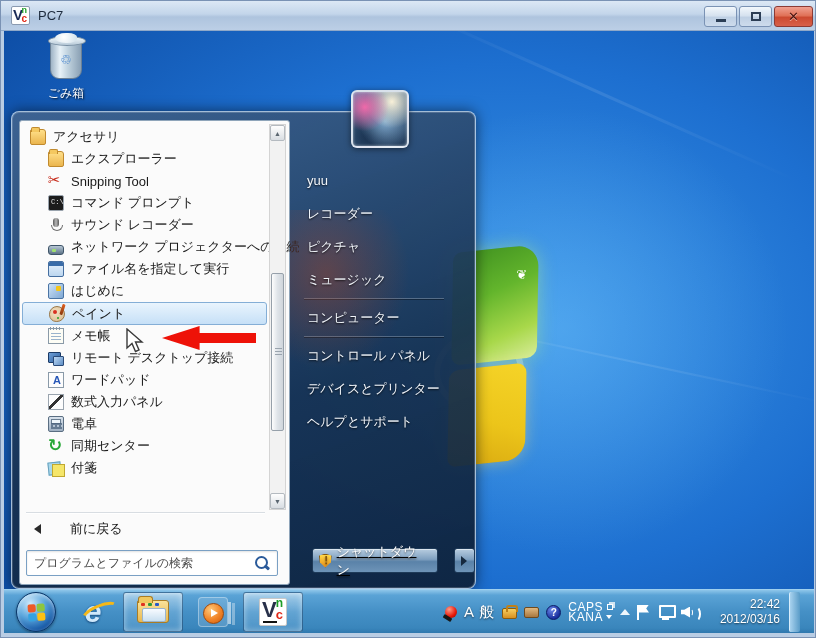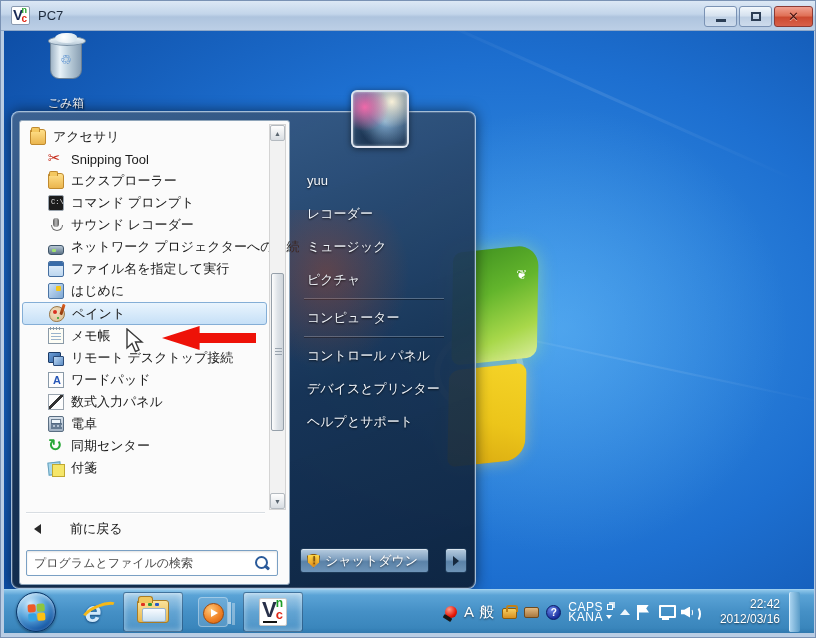--- a/index.html
+++ b/index.html
@@ -49,21 +49,21 @@
   
   .recycle { position:absolute; left:26px; top:8px; width:72px; text-align:center; }
   .bin { position:relative; width:32px; height:40px; margin:0 auto;
     background:linear-gradient(90deg,#9fb4c6 0%,#e8f2f8 30%,#c2d4e0 55%,#8aa0b4 100%);
     border-radius:5px 5px 9px 9px; border:1px solid #6a8096; }
   .bin::before { content:""; position:absolute; left:-3px; top:-4px; width:36px; height:8px;
     background:linear-gradient(180deg,#f4fafc,#b8cad8); border-radius:50%; border:1px solid #7a90a4; }
   .bin::after { content:""; position:absolute; left:4px; top:-7px; width:22px; height:10px;
     background:radial-gradient(circle at 40% 40%, #ffffff, #cfe0ea); border-radius:50% 40% 45% 50%; }
   .bin .rec { position:absolute; left:8px; top:12px; width:14px; height:14px; color:#2a72c8; font-size:13px; font-weight:bold; }
-  .icon-label { margin-top:16px; font-size:12px; color:#fff; text-shadow:1px 1px 2px rgba(0,0,0,.85); }
+  .icon-label { margin-top:6px; font-size:12px; color:#fff; text-shadow:1px 1px 2px rgba(0,0,0,.85); }
 
   
   .start-menu { position:absolute; left:7px; top:80px; width:465px; height:478px;
     background:linear-gradient(160deg, rgba(64,100,144,.93), rgba(22,48,79,.94) 60%, rgba(14,34,60,.95));
     border:1px solid rgba(190,215,240,.85); border-radius:8px;
     box-shadow:0 0 14px rgba(0,0,0,.55), inset 0 0 0 1px rgba(255,255,255,.18); }
   .sm-left { position:absolute; left:7px; top:8px; width:271px; height:465px;
     background:#fbfbfb; border:1px solid #8fa5ba; border-radius:3px; }
   .menu-list { position:absolute; left:2px; top:5px; right:22px; }
   .mi { display:flex; align-items:center; height:22px; padding-left:8px; font-size:13px; color:#1a1a1a; border-radius:3px; }
@@ -144,21 +144,21 @@
   .r-item.user { margin-top:44px; }
   .r-sep { height:1px; margin:2px 10px 2px 14px; background:rgba(255,255,255,.25); box-shadow:0 1px 0 rgba(0,0,0,.35); }
   .avatar { position:absolute; left:339px; top:-22px; width:58px; height:58px; border-radius:6px;
     border:2px solid rgba(235,242,250,.9); box-shadow:0 1px 6px rgba(0,0,0,.5), inset 0 0 3px rgba(255,255,255,.6);
     background:
       radial-gradient(circle at 22% 28%, #f06aaa, rgba(240,106,170,0) 42%),
       radial-gradient(circle at 72% 18%, #f8f0d8, rgba(248,240,216,0) 45%),
       radial-gradient(circle at 60% 55%, #7fa8cc, rgba(127,168,204,0) 60%),
       radial-gradient(circle at 30% 80%, #18304e, rgba(24,48,78,0) 70%),
       linear-gradient(135deg,#5a84ac,#26405e); }
-  .shutdown-row { position:absolute; left:288px; top:436px; display:flex; gap:16px; }
+  .shutdown-row { position:absolute; left:300px; top:436px; display:flex; gap:16px;text-decoration:underline; }
   .shut-btn { height:25px; padding:0 10px 0 6px; display:flex; align-items:center; gap:5px;
     background:linear-gradient(180deg,#b8cde0,#7fa0c0 45%,#5a82a8 55%,#6e94b8); border:1px solid #1e3a58; border-radius:3px;
     font-size:13px; color:#fff; text-shadow:0 1px 2px rgba(0,0,0,.6); box-shadow:inset 0 1px 0 rgba(255,255,255,.5); }
   .shield { width:13px; height:14px; background:linear-gradient(180deg,#ffd848,#e89018); border:1px solid #8a5a08;
     clip-path:polygon(50% 0,100% 16%,94% 62%,50% 100%,6% 62%,0 16%); position:relative; }
   .shield::after { content:"!"; position:absolute; left:4.5px; top:0px; font-size:10px; font-weight:bold; color:#7a4a08; }
   .shut-arrow { width:22px; height:25px; display:flex; align-items:center; justify-content:center;
     background:linear-gradient(180deg,#b8cde0,#7fa0c0 45%,#5a82a8 55%,#6e94b8); border:1px solid #1e3a58; border-radius:3px;
     box-shadow:inset 0 1px 0 rgba(255,255,255,.5); }
   .shut-arrow::after { content:""; width:0; height:0; border-left:6px solid #16293e; border-top:5px solid transparent; border-bottom:5px solid transparent; }
@@ -278,26 +278,26 @@
 
     <div class="start-menu">
 
       <div class="sm-left">
         <div class="menu-list">
           <div class="mi">
               <span class="ic ic-folder"></span>
               <span class="mi-label">アクセサリ</span>
             </div>
           <div class="mi indent">
+              <span class="ic ic-folder"></span>
+              <span class="mi-label">エクスプローラー</span>
+            </div>
+          <div class="mi indent">
               <span class="ic ic-snip"></span>
               <span class="mi-label">Snipping Tool</span>
-            </div>
-          <div class="mi indent">
-              <span class="ic ic-folder"></span>
-              <span class="mi-label">エクスプローラー</span>
             </div>
           <div class="mi indent">
               <span class="ic ic-cmd"></span>
               <span class="mi-label">コマンド プロンプト</span>
             </div>
           <div class="mi indent">
               <span class="ic ic-mic"></span>
               <span class="mi-label">サウンド レコーダー</span>
             </div>
           <div class="mi indent">
@@ -358,22 +358,22 @@
         <div class="search-wrap">
           <input class="search-input" placeholder="プログラムとファイルの検索" style="">
           <span class="mag"></span>
         </div>
       </div>
 
       <div class="sm-right">
         <div class="red-glow"></div>
         <div class="r-item user">yuu</div>
         <div class="r-item">レコーダー</div>
+        <div class="r-item">ピクチャ</div>
         <div class="r-item">ミュージック</div>
-        <div class="r-item">ピクチャ</div>
         <div class="r-sep"></div>
         <div class="r-item">コンピューター</div>
         <div class="r-sep"></div>
         <div class="r-item">コントロール パネル</div>
         <div class="r-item">デバイスとプリンター</div>
         <div class="r-item">ヘルプとサポート</div>
       </div>
 
       <div class="avatar"></div>
 

